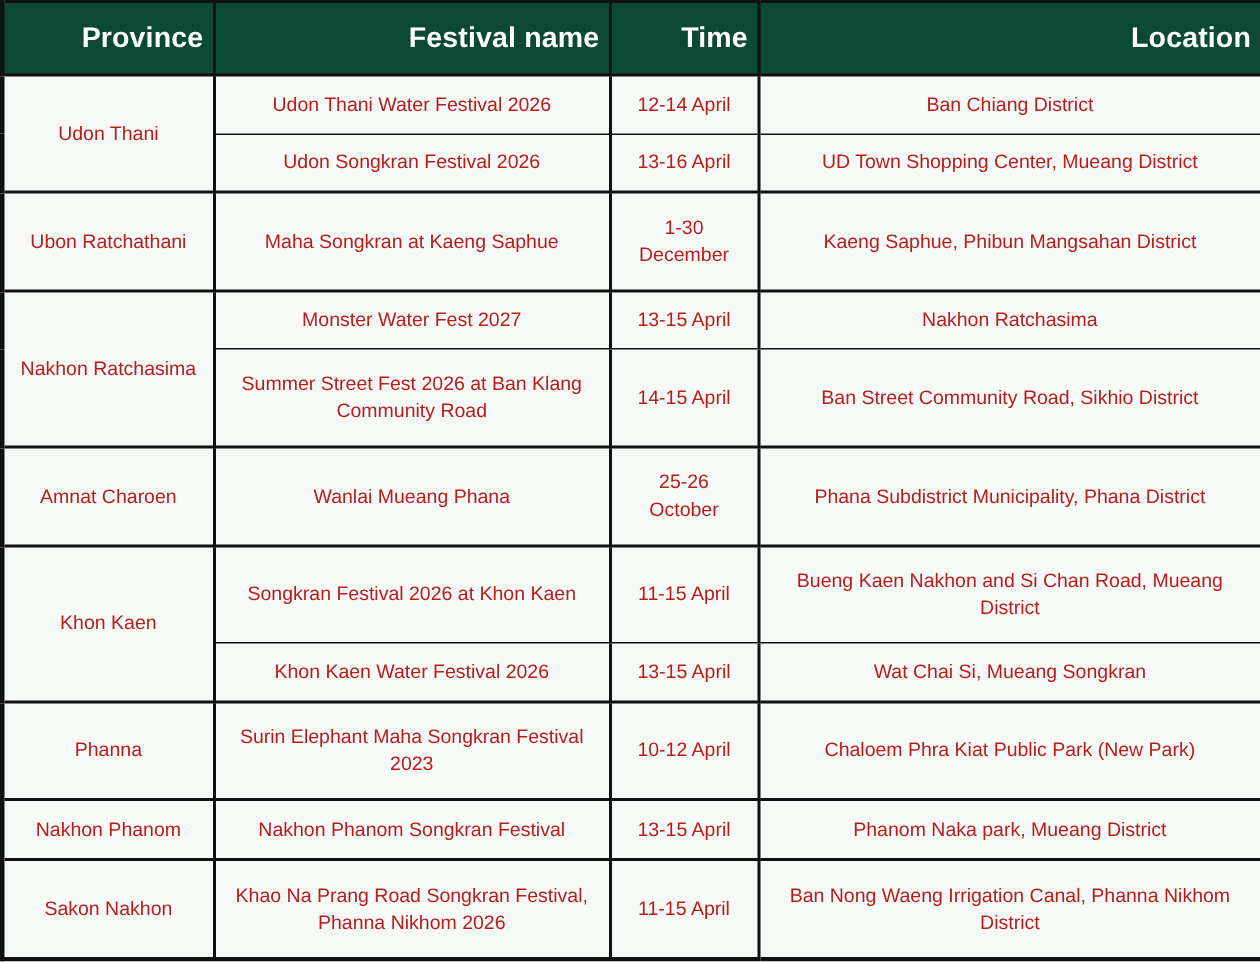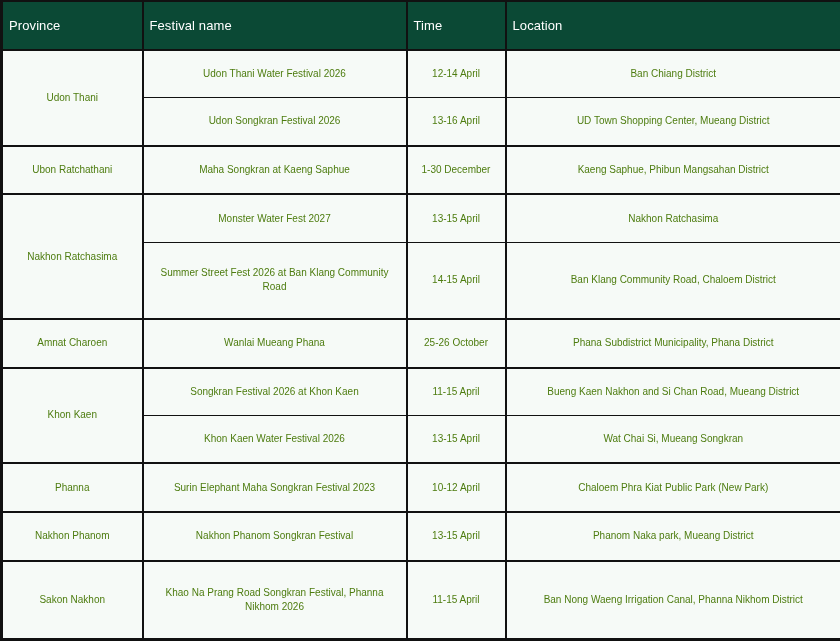--- a/index.html
+++ b/index.html
@@ -21,37 +21,37 @@
     background: #F6FAF7;
   }
   #festival-table col.c-province { width: 141px; }
   #festival-table col.c-festival { width: 264px; }
   #festival-table col.c-time      { width: 99px; }
   #festival-table col.c-location  { width: 336px; }
 
   thead th {
     background: #0B4935;
     color: #ffffff;
-    font-size: 13px;
-    font-weight: normal;
+    font-size: 19px;
+    font-weight: bold;
     height: 49px;
     padding: 0 6px;
-    text-align: left;
+    text-align: right;
     vertical-align: middle;
     border: 2px solid #111111;
     box-sizing: border-box;
     letter-spacing: 0.1px;
   }
   thead th.th-first { border-left: 3px solid #111111; }
   thead th.th-last  { border-right: 3px solid #111111; }
 
   tbody td {
     background: #F6FAF7;
-    color: #4d7c0f;
-    font-size: 10px;
+    color: #b91c1c;
+    font-size: 13px;
     font-weight: normal;
     text-align: center;
     vertical-align: middle;
     padding: 4px 9px;
     border-left: 2px solid #111111;
     border-right: 2px solid #111111;
     border-top: 1.5px solid #111111;
     border-bottom: 1.5px solid #111111;
     box-sizing: border-box;
     line-height: 1.42;
@@ -112,21 +112,21 @@
       </tr>
       <tr class="group-start">
         <td class="province-cell" rowspan="2">Nakhon Ratchasima</td>
         <td>Monster Water Fest 2027</td>
         <td>13-15 April</td>
         <td class="loc-cell">Nakhon Ratchasima</td>
       </tr>
       <tr class="group-end">
         <td>Summer Street Fest 2026 at Ban Klang Community Road</td>
         <td>14-15 April</td>
-        <td class="loc-cell">Ban Klang Community Road, Chaloem District</td>
+        <td class="loc-cell">Ban Street Community Road, Sikhio District</td>
       </tr>
       <tr class="group-start group-end">
         <td class="province-cell" rowspan="1">Amnat Charoen</td>
         <td>Wanlai Mueang Phana</td>
         <td>25-26 October</td>
         <td class="loc-cell">Phana Subdistrict Municipality, Phana District</td>
       </tr>
       <tr class="group-start">
         <td class="province-cell" rowspan="2">Khon Kaen</td>
         <td>Songkran Festival 2026 at Khon Kaen</td>

